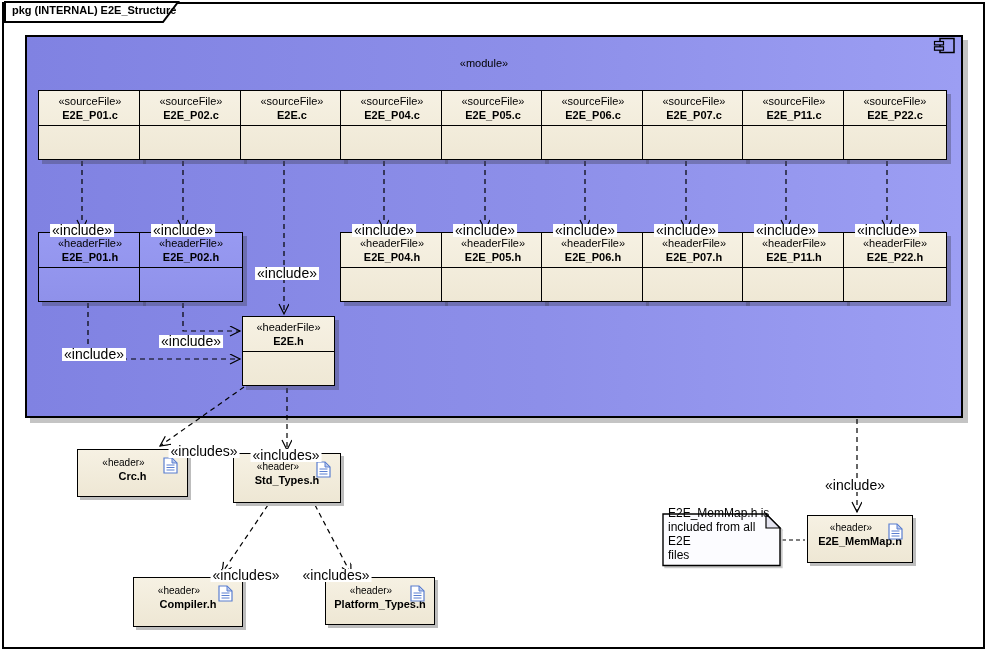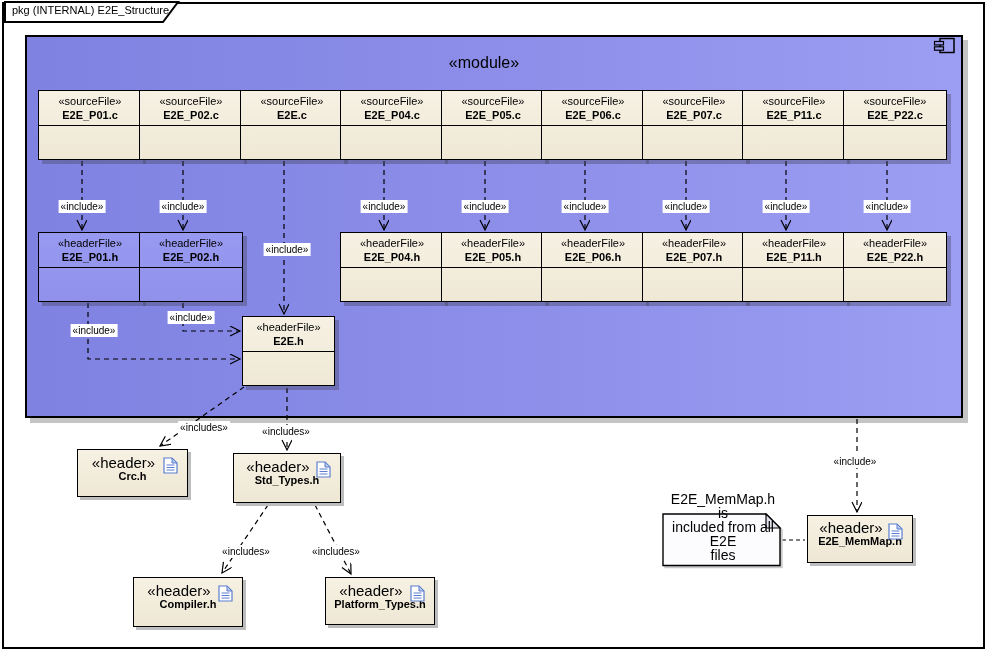--- a/index.html
+++ b/index.html
@@ -3,59 +3,59 @@
 <meta charset="utf-8">
 <style>
   html,body{margin:0;padding:0;background:#fff;}
   .canvas{
     position:relative;width:988px;height:652px;background:#ffffff;
     font-family:"Liberation Sans","DejaVu Sans",sans-serif;color:#000;
     overflow:hidden;
   }
   .frame-border{position:absolute;left:2px;top:2px;right:3px;bottom:3px;border:2px solid #000;z-index:0;}
   .tab{position:absolute;left:4px;top:1px;z-index:20;}
-  .tab-label{position:absolute;left:12px;top:4px;z-index:21;font-size:11px;font-weight:normal;white-space:nowrap;}
+  .tab-label{position:absolute;left:12px;top:4px;z-index:21;font-size:11px;font-weight:bold;white-space:nowrap;}
   .module{
     position:absolute;left:25px;top:35px;width:934px;height:379px;z-index:1;
     background:linear-gradient(90deg,#8082e2 0%,#8d8fe9 55%,#9c9ef3 100%);
     border:2px solid #000;box-shadow:5px 5px 0 #c4c4c4;
   }
   .module-label{position:absolute;left:25px;top:56px;width:918px;text-align:center;z-index:2;}
-  .module-label .st{font-size:16px;line-height:14px;text-align:center;}
+  .module-label .st{font-size:11px;line-height:14px;text-align:center;}
   .module-label .nm{font-size:11px;line-height:14px;font-weight:bold;}
   .comp-icon{position:absolute;left:933px;top:37px;z-index:3;}
   svg.connectors{position:absolute;left:0;top:0;z-index:5;pointer-events:none;}
   .fbox{
     position:absolute;width:104px;height:70px;box-sizing:border-box;z-index:10;
     border:1.5px solid #000;background:linear-gradient(180deg,#f6f1e3,#efe8d5);
     box-shadow:4px 4px 0 rgba(70,70,100,0.40);
   }
   .fbox.blue{background:linear-gradient(180deg,#989af2,#8f91ea);}
   .fbox .top{
     height:35px;box-sizing:border-box;border-bottom:1.5px solid #000;
     display:flex;flex-direction:column;justify-content:center;align-items:center;
   }
   .fbox .st{font-size:11px;line-height:13px;white-space:nowrap;}
   .fbox .nm{font-size:11px;line-height:14px;font-weight:bold;white-space:nowrap;}
   .hbox{
     position:absolute;box-sizing:border-box;z-index:10;
     border:1.5px solid #000;background:linear-gradient(180deg,#f6f1e3,#eee7d4);
     box-shadow:3px 3px 0 #bdbdbd;text-align:center;padding-top:6px;
   }
-  .hbox .st{font-size:15px;line-height:13px;padding-right:18px;}
+  .hbox .st{font-size:10px;line-height:13px;padding-right:18px;}
   .hbox .nm{font-size:11px;line-height:14px;font-weight:bold;white-space:nowrap;}
   .hbox .doc{position:absolute;right:9px;top:7px;}
   .lbl{
-    position:absolute;z-index:15;background:#ffffff;font-size:10px;line-height:13px;
-    padding:0 2px;white-space:nowrap;transform:translateX(-50%);
+    position:absolute;z-index:15;background:#ffffff;font-size:14px;line-height:13px;
+    padding:0 2px;white-space:nowrap;transform:translateX(-50%);margin-top:24px;
   }
   .note-shape{position:absolute;left:662px;top:513px;z-index:10;filter:drop-shadow(2px 2px 0 #cacaca);}
   .note-text{
-    position:absolute;left:668px;top:492px;width:110px;z-index:11;
-    font-size:14px;line-height:14px;white-space:pre-line;text-align:center;
+    position:absolute;left:668px;top:506px;width:110px;z-index:11;
+    font-size:12px;line-height:14px;white-space:pre-line;text-align:left;
   }
 </style>
 </head>
 <body>
 
 <div class="canvas">
 
   <div class="frame-border"></div>
 
   <svg class="tab" width="182" height="23" viewBox="0 0 182 23">

